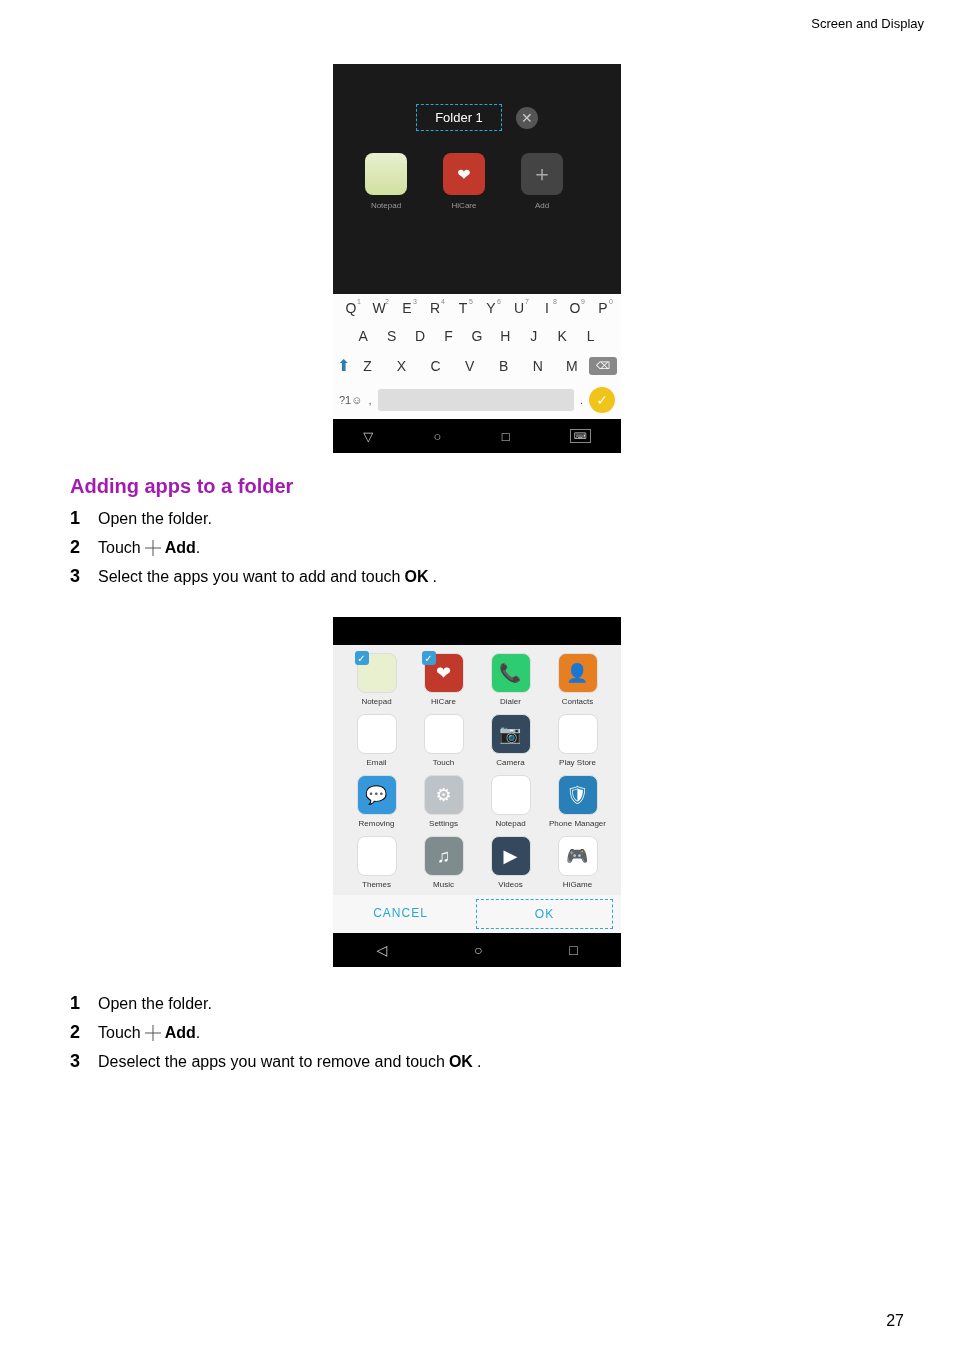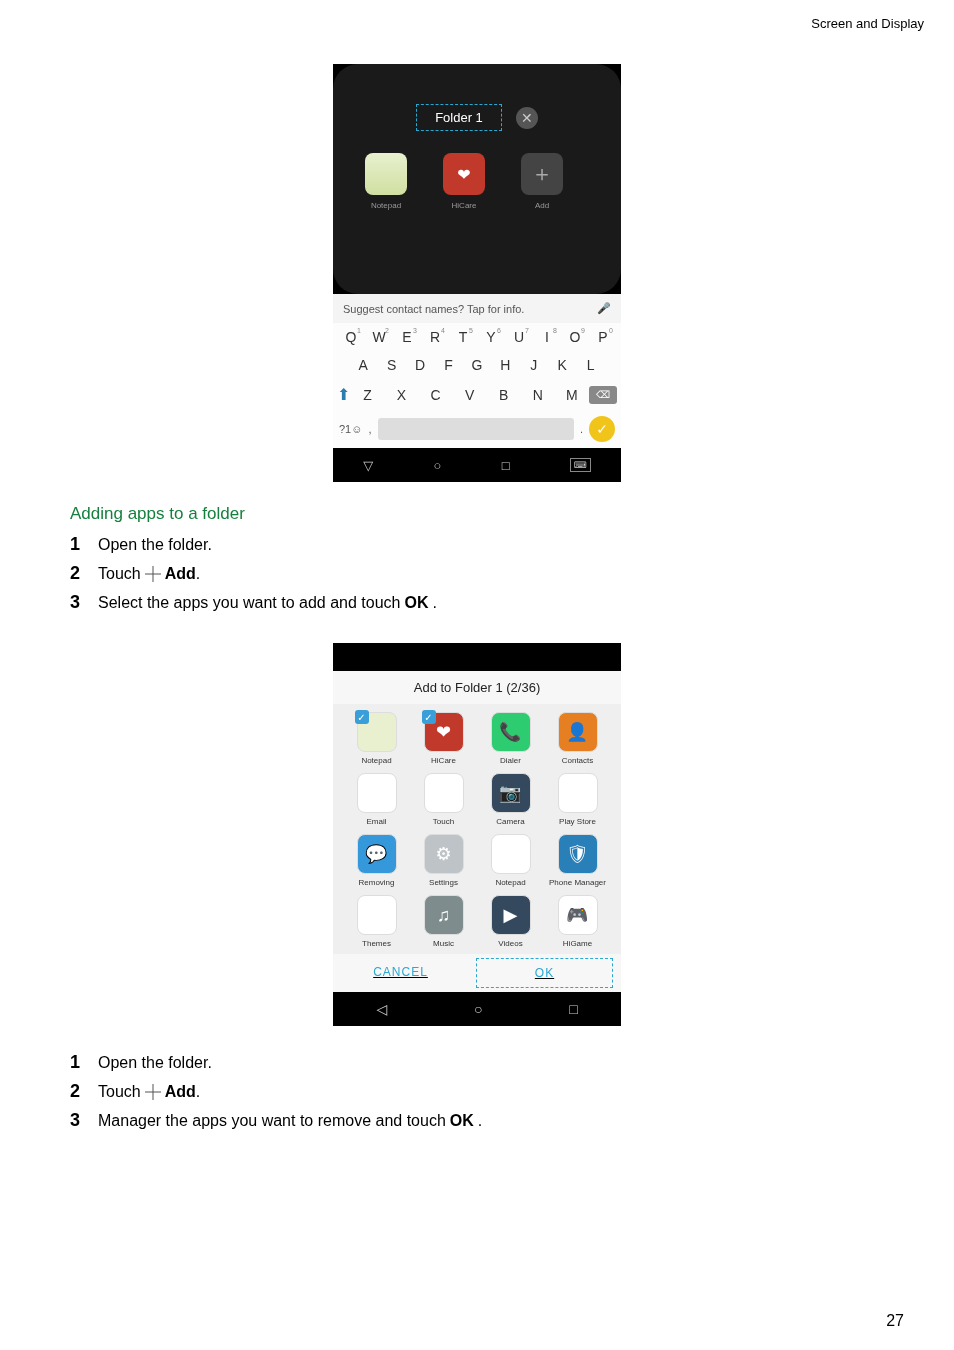--- a/index.html
+++ b/index.html
@@ -4,36 +4,36 @@
 <style>
   * { box-sizing: border-box; margin: 0; padding: 0; }
   body { font-family: Arial, Helvetica, sans-serif; width: 954px; height: 1350px; background: #fff; position: relative; }
   .header-right { position: absolute; top: 16px; right: 30px; font-size: 13px; color: #000; }
   .page-number { position: absolute; bottom: 20px; right: 50px; font-size: 16px; color: #000; }
 
   .content { padding: 58px 70px 0 70px; }
 
   .figure-wrap { text-align: center; margin: 6px 0 22px 0; }
 
-  .subheading { font-weight: normal; font-size: 17px; margin: 14px 0 10px 0; color: #15803d; }
+  .subheading { font-weight: bold; font-size: 20px; margin: 14px 0 10px 0; color: #a21caf; }
 
   ol.steps { list-style: none; padding-left: 0; margin-left: 0; }
   ol.steps li { display: flex; align-items: center; margin: 8px 0; font-size: 16px; color: #000; }
   ol.steps li .num { font-weight: bold; font-size: 18px; width: 22px; flex-shrink: 0; }
   ol.steps li .step-text { margin-left: 6px; display: flex; align-items: center; flex-wrap: wrap; gap: 4px; }
   .bold { font-weight: bold; }
 
   .plus-icon-inline { display: inline-flex; width: 16px; height: 16px; position: relative; }
   .plus-icon-inline::before, .plus-icon-inline::after { content: ""; position: absolute; background: #555; }
   .plus-icon-inline::before { left: 50%; top: 0; width: 1px; height: 100%; transform: translateX(-50%); }
   .plus-icon-inline::after { top: 50%; left: 0; height: 1px; width: 100%; transform: translateY(-50%); }
 
   
   .phone1 { width: 288px; background: #000; display: inline-block; text-align: left; vertical-align: top; padding-bottom: 0; overflow: hidden; }
-  .phone1 .dark-area { background: #1a1a1a; padding: 40px 16px 40px 16px; min-height: 230px; border-radius: 25px; }
+  .phone1 .dark-area { background: #1a1a1a; padding: 40px 16px 40px 16px; min-height: 230px; }
   .folder-title-row { display: flex; justify-content: center; align-items: center; margin-bottom: 22px; }
   .folder-title-box { border: 1px dashed #2aa8d0; padding: 5px 18px; color: #fff; font-size: 13px; }
   .folder-close { margin-left: 14px; width: 22px; height: 22px; background: #555; border-radius: 50%; display: flex; align-items: center; justify-content: center; color: #ccc; font-size: 14px; }
   .folder-apps { display: flex; gap: 24px; align-items: flex-start; padding-left: 10px; }
   .folder-app { width: 54px; text-align: center; }
   .folder-app .ico { width: 42px; height: 42px; border-radius: 8px; margin: 0 auto 6px auto; display: flex; align-items: center; justify-content: center; }
   .folder-app .ico.notepad { background: linear-gradient(#e8f0d0,#d0e0a0); }
   .folder-app .ico.hicare { background: #c0392b; color: #fff; }
   .folder-app .ico.add { background: #444; color: #aaa; font-size: 22px; }
   .folder-app .lbl { font-size: 8px; color: #999; }
@@ -56,21 +56,21 @@
 
   
   .phone2 { width: 288px; background: #000; display: inline-block; text-align: left; overflow: hidden; }
   .phone2 .top-gap { height: 28px; background: #000; }
   .add-title { background: #f7f7f7; text-align: center; font-size: 13px; color: #222; padding: 9px 0; }
   .app-grid { background: #efefef; padding: 8px 10px 6px 10px; display: grid; grid-template-columns: repeat(4, 1fr); row-gap: 8px; }
   .grid-app { text-align: center; }
   .grid-app .gi { width: 40px; height: 40px; border-radius: 8px; margin: 0 auto 4px auto; display: flex; align-items: center; justify-content: center; position: relative; background: #fff; border: 1px solid #ddd; font-size: 18px; }
   .grid-app .gi .chk { position: absolute; top: -3px; left: -3px; width: 14px; height: 14px; background: #3a9ed8; border-radius: 3px; color: #fff; font-size: 10px; display: flex; align-items: center; justify-content: center; }
   .grid-app .gl { font-size: 8px; color: #333; }
-  .btn-row { background: #f7f7f7; display: flex; text-decoration: underline; }
+  .btn-row { background: #f7f7f7; display: flex; }
   .btn-row .btn { flex: 1; text-align: center; padding: 11px 0; font-size: 12px; color: #2aa8d0; letter-spacing: 1px; }
   .btn-row .btn.ok { border: 1px dashed #2aa8d0; margin: 4px 8px; padding: 7px 0; }
   .navbar2 { background: #000; display: flex; justify-content: space-around; align-items: center; height: 34px; color: #ccc; font-size: 14px; }
 </style>
 </head>
 <body>
 
 <div class="header-right">Screen and Display</div>
 
 <div class="content">
@@ -89,24 +89,20 @@
           </div>
           <div class="folder-app">
             <div class="ico hicare">❤</div>
             <div class="lbl">HiCare</div>
           </div>
           <div class="folder-app">
             <div class="ico add">＋</div>
             <div class="lbl">Add</div>
           </div>
         </div>
-      </div>
-      <div class="suggest-bar">
-        <span>Suggest contact names? Tap for info.</span>
-        <span style="color:#2a7db0;">🎤</span>
       </div>
       <div class="kbrow" id="kb-row1">
           <span class="key">Q<sup>1</sup></span>
           <span class="key">W<sup>2</sup></span>
           <span class="key">E<sup>3</sup></span>
           <span class="key">R<sup>4</sup></span>
           <span class="key">T<sup>5</sup></span>
           <span class="key">Y<sup>6</sup></span>
           <span class="key">U<sup>7</sup></span>
           <span class="key">I<sup>8</sup></span>
@@ -173,21 +169,20 @@
         <span>Select the apps you want to add and touch </span>
           <span class="bold">OK</span>
           <span>.</span>
       </span>
     </li>
   </ol>
 
   <div class="figure-wrap" style="margin-top:30px;">
     <div class="phone2">
       <div class="top-gap"></div>
-      <div class="add-title">Add to Folder 1 (2/36)</div>
       <div class="app-grid" id="app-grid">
           <div class="grid-app">
             <div class="gi" style="background: rgb(232, 240, 208); color: rgb(255, 255, 255);">
               <div class="chk">✓</div>
             </div>
             <div class="gl">Notepad</div>
           </div>
           <div class="grid-app">
             <div class="gi" style="background: rgb(192, 57, 43); color: rgb(255, 255, 255);">❤<div class="chk">✓</div></div>
             <div class="gl">HiCare</div>
@@ -270,21 +265,21 @@
       <span class="num">2</span>
       <span class="step-text">
         <span>Touch </span>
         <span class="plus-icon-inline"></span>
         <span> <span class="bold">Add</span><span>.</span></span>
       </span>
     </li>
     <li>
       <span class="num">3</span>
       <span class="step-text">
-        <span>Manager the apps you want to remove and touch </span>
+        <span>Deselect the apps you want to remove and touch </span>
           <span class="bold">OK</span>
           <span>.</span>
       </span>
     </li>
   </ol>
 
 </div>
 
 <div class="page-number">27</div>
 

